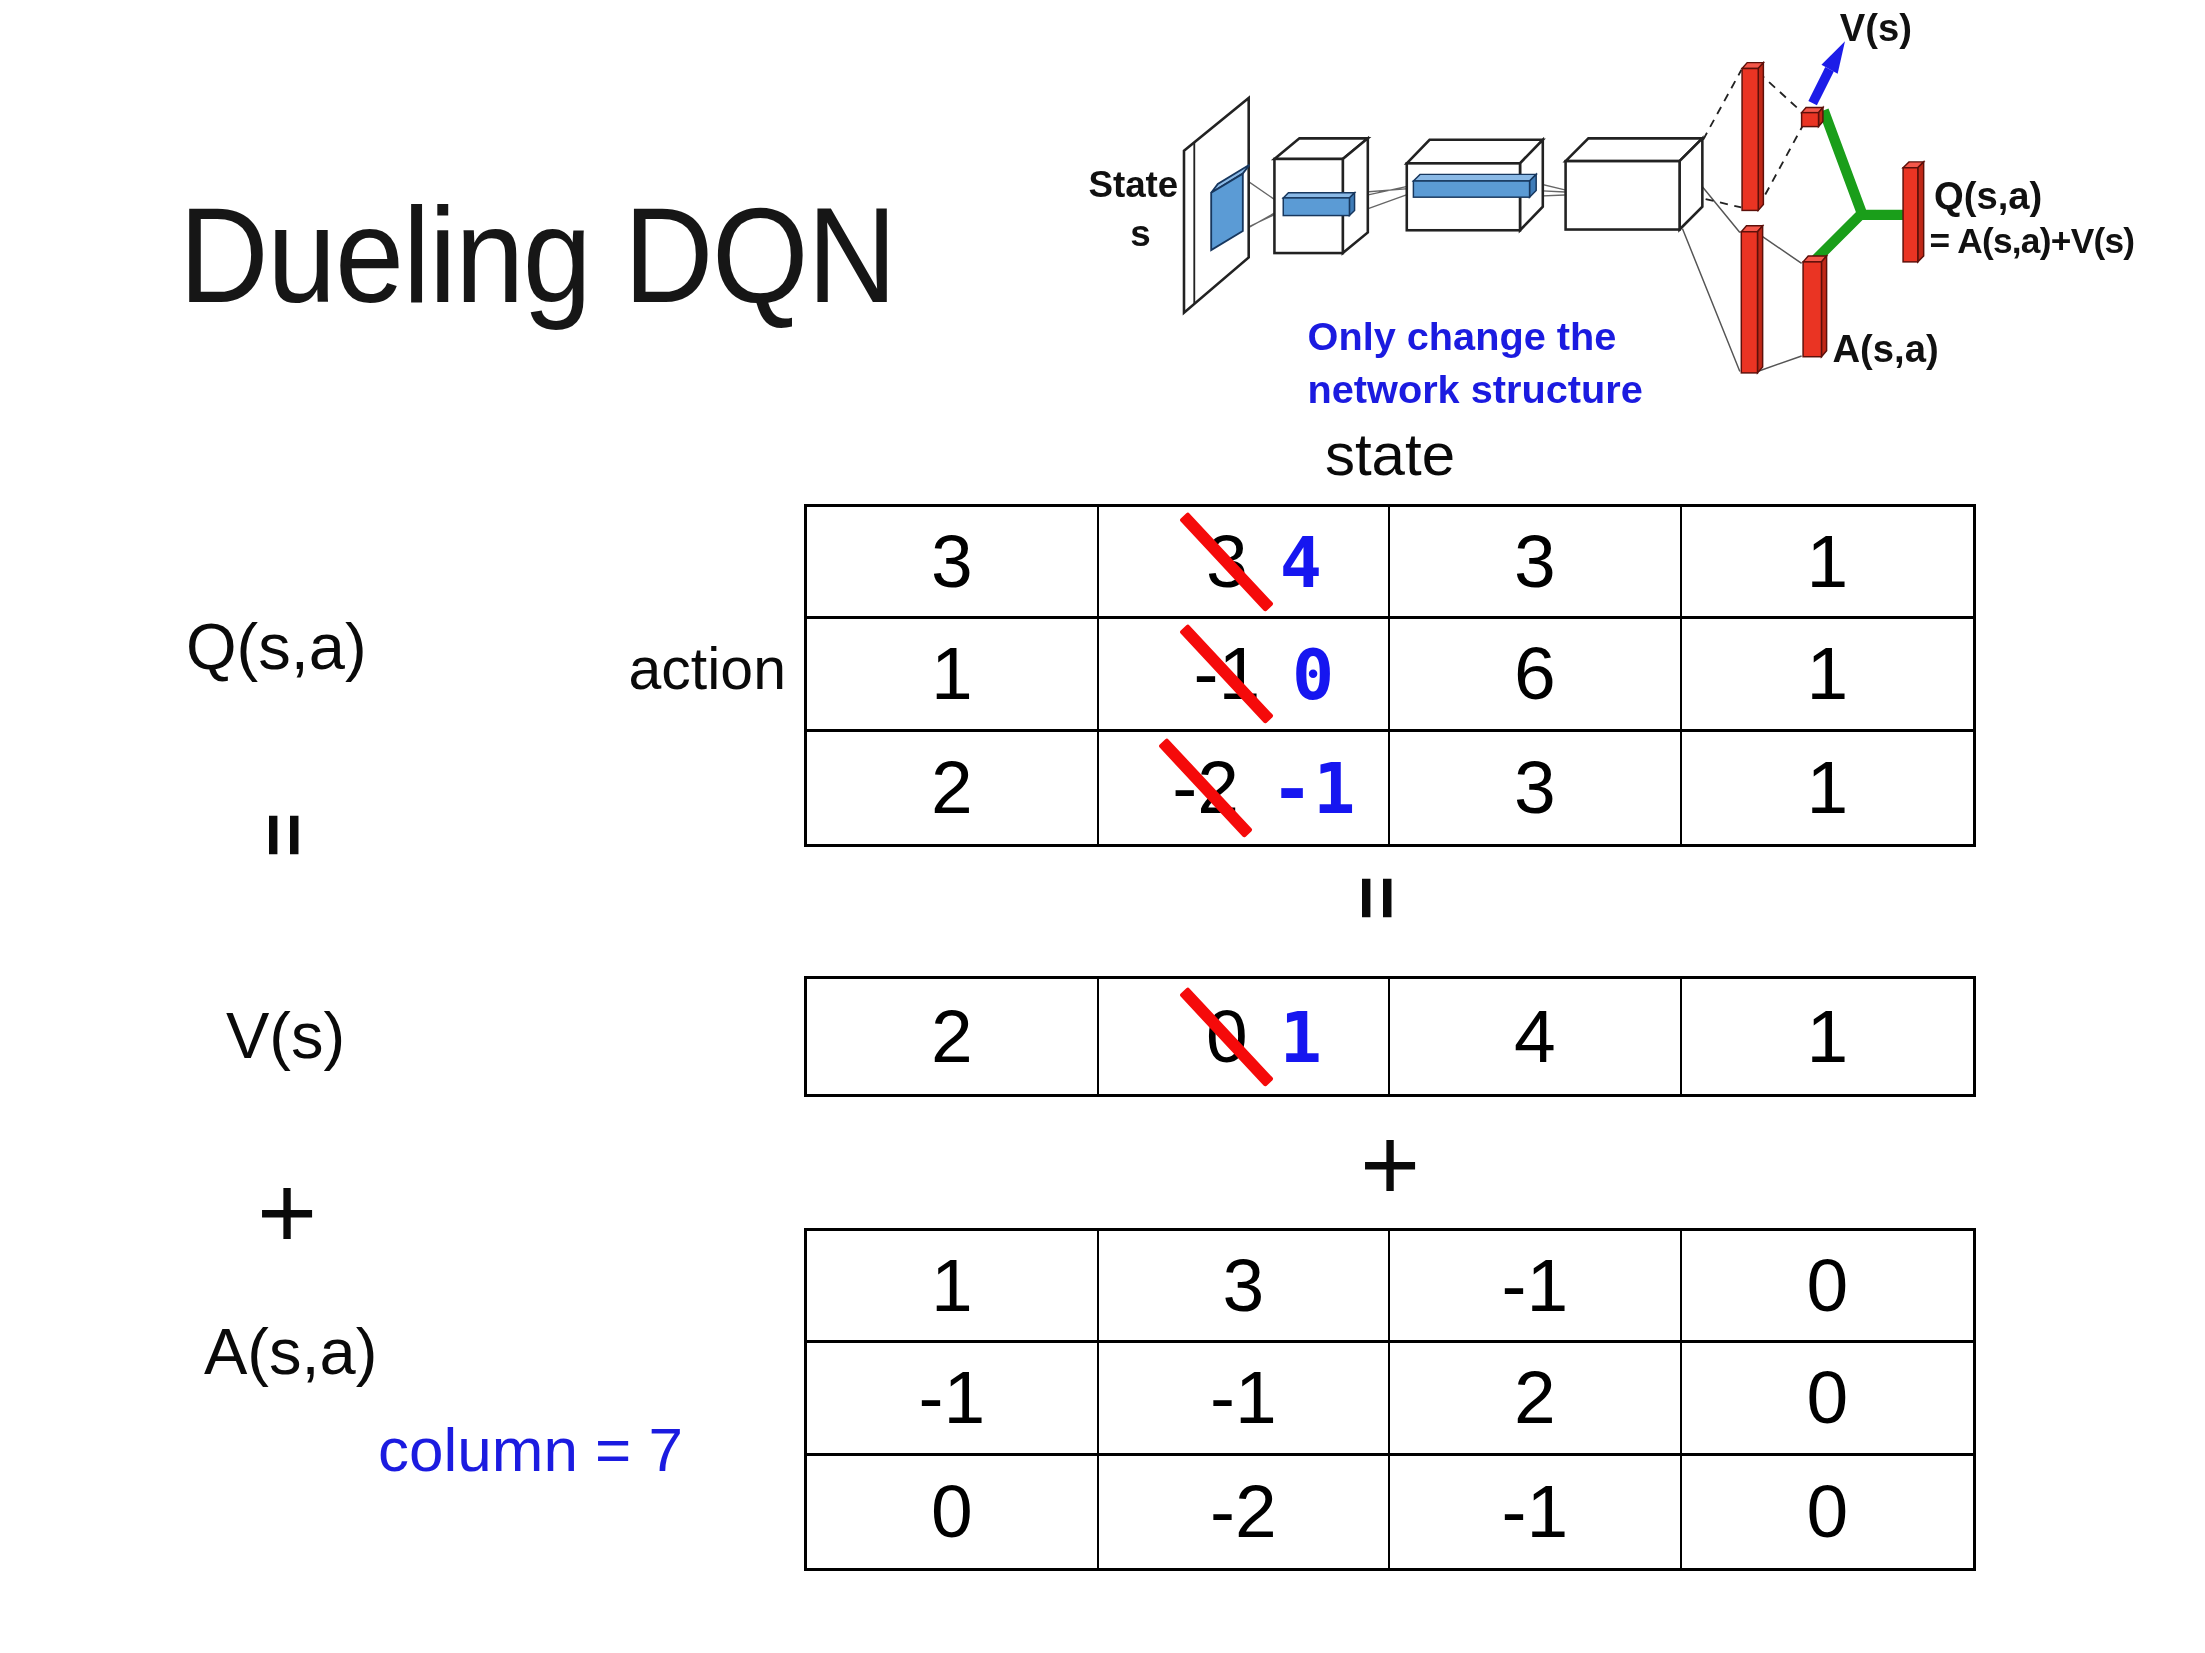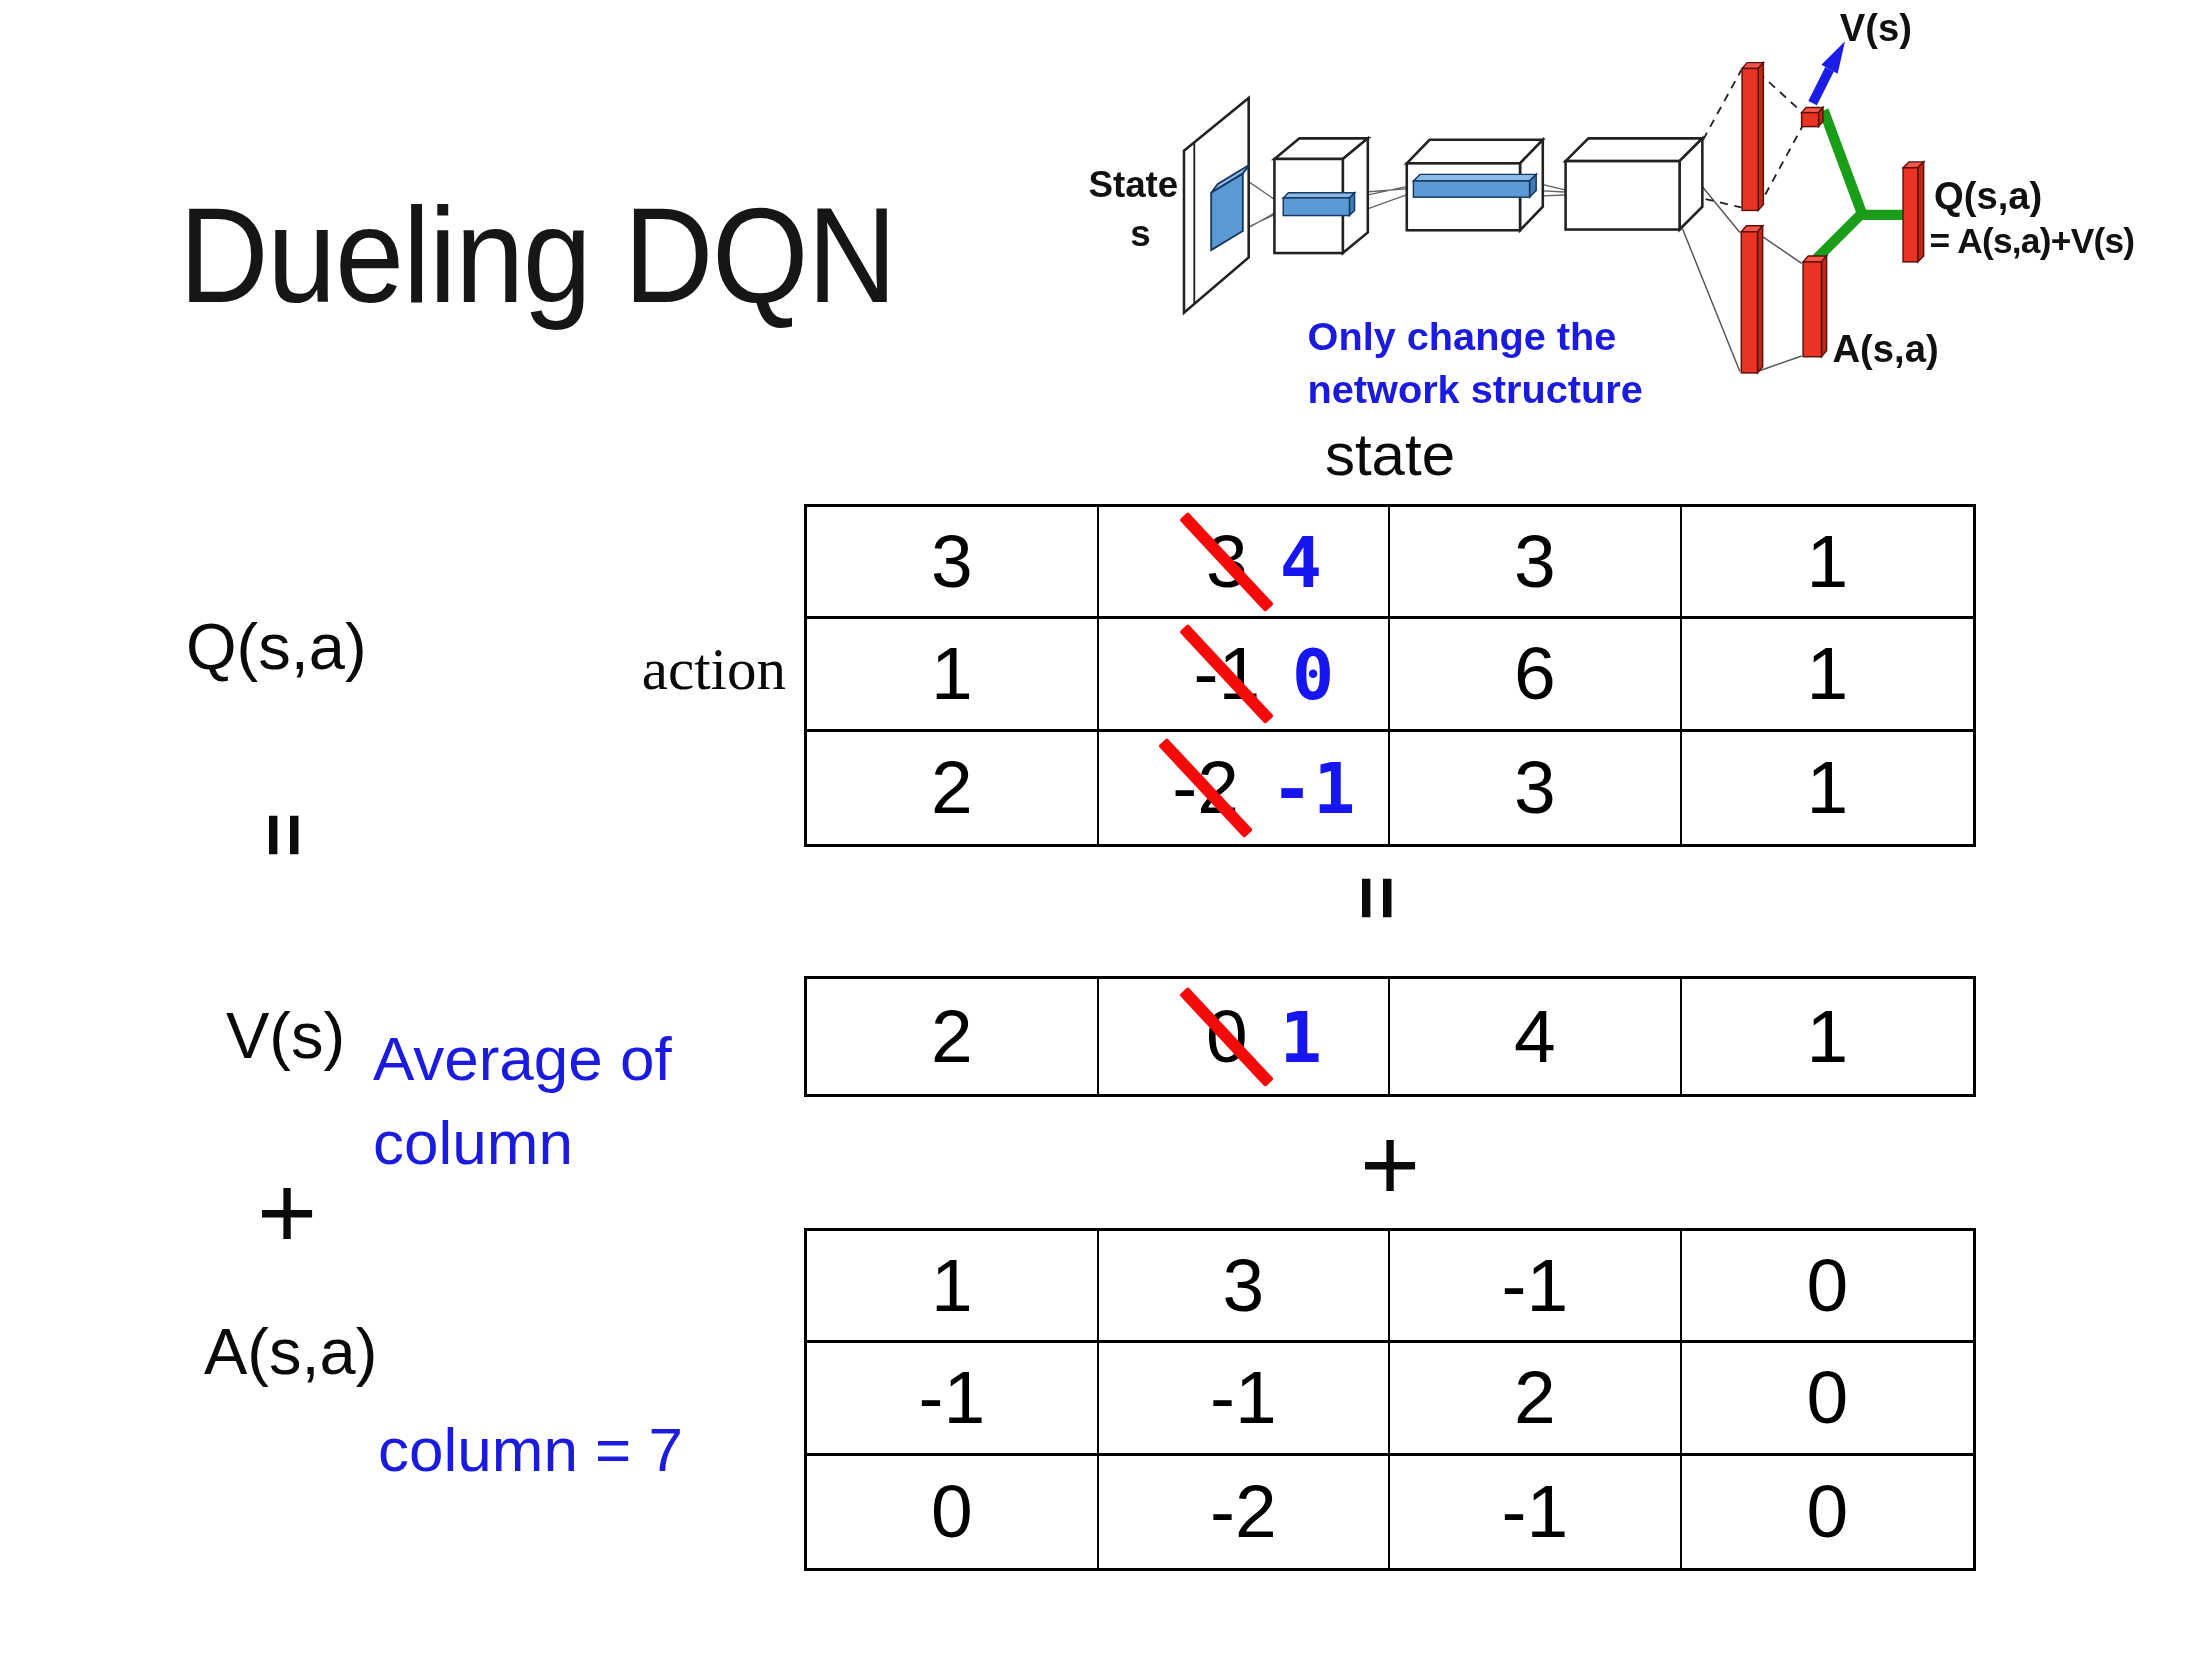--- a/index.html
+++ b/index.html
@@ -12,21 +12,21 @@
 
   
   .netsvg{position:absolute;left:1059px;top:0;width:1147px;height:412px;}
 
   
   .lbl{position:absolute;white-space:nowrap;color:#0a0a0a;}
   .q-lbl{left:186px;top:609px;font-size:65px;}
   .v-lbl{left:226px;top:998px;font-size:65px;}
   .a-lbl{left:204px;top:1314px;font-size:65px;}
   .state-hdr{left:804px;top:420px;width:1172px;text-align:center;font-size:60px;}
-  .action-hdr{left:470px;top:635px;width:316px;text-align:right;font-size:59px;font-family:Liberation Serif, serif;}
+  .action-hdr{left:470px;top:635px;width:316px;text-align:right;font-size:59px;}
 
   .blue-note{position:absolute;color:#1b1be0;font-size:62px;line-height:1.35;white-space:nowrap;}
   .avg-note{left:373px;top:1017px;}
   .sum-note{left:378px;top:1408px;}
 
   .op{position:absolute;display:flex;align-items:center;justify-content:center;color:#0a0a0a;}
   .eq{width:118px;height:118px;font-size:77px;font-weight:700;transform:rotate(90deg);}
   .eq-left{left:226px;top:776px;}
   .eq-mid{left:1319px;top:839px;}
   .plus{width:118px;height:110px;font-size:103px;font-weight:400;}
@@ -158,24 +158,20 @@
 
   <div class="lbl state-hdr">state</div>
   <div class="lbl action-hdr">action</div>
 
   <div class="lbl q-lbl">Q(s,a)</div>
   <div class="op eq eq-left">=</div>
   <div class="lbl v-lbl">V(s)</div>
   <div class="op plus plus-left">+</div>
   <div class="lbl a-lbl">A(s,a)</div>
 
-  <div class="blue-note avg-note">
-    <div>Average of</div>
-    <div>column</div>
-  </div>
   <div class="blue-note sum-note">
     <div>column = 7</div>
   </div>
 
   <div class="mtable qt">
       <div class="cell">3</div>
       <div class="cell crossed">
         <span class="pair">
           <span class="struck">3</span>
           <span class="newval">4</span>

